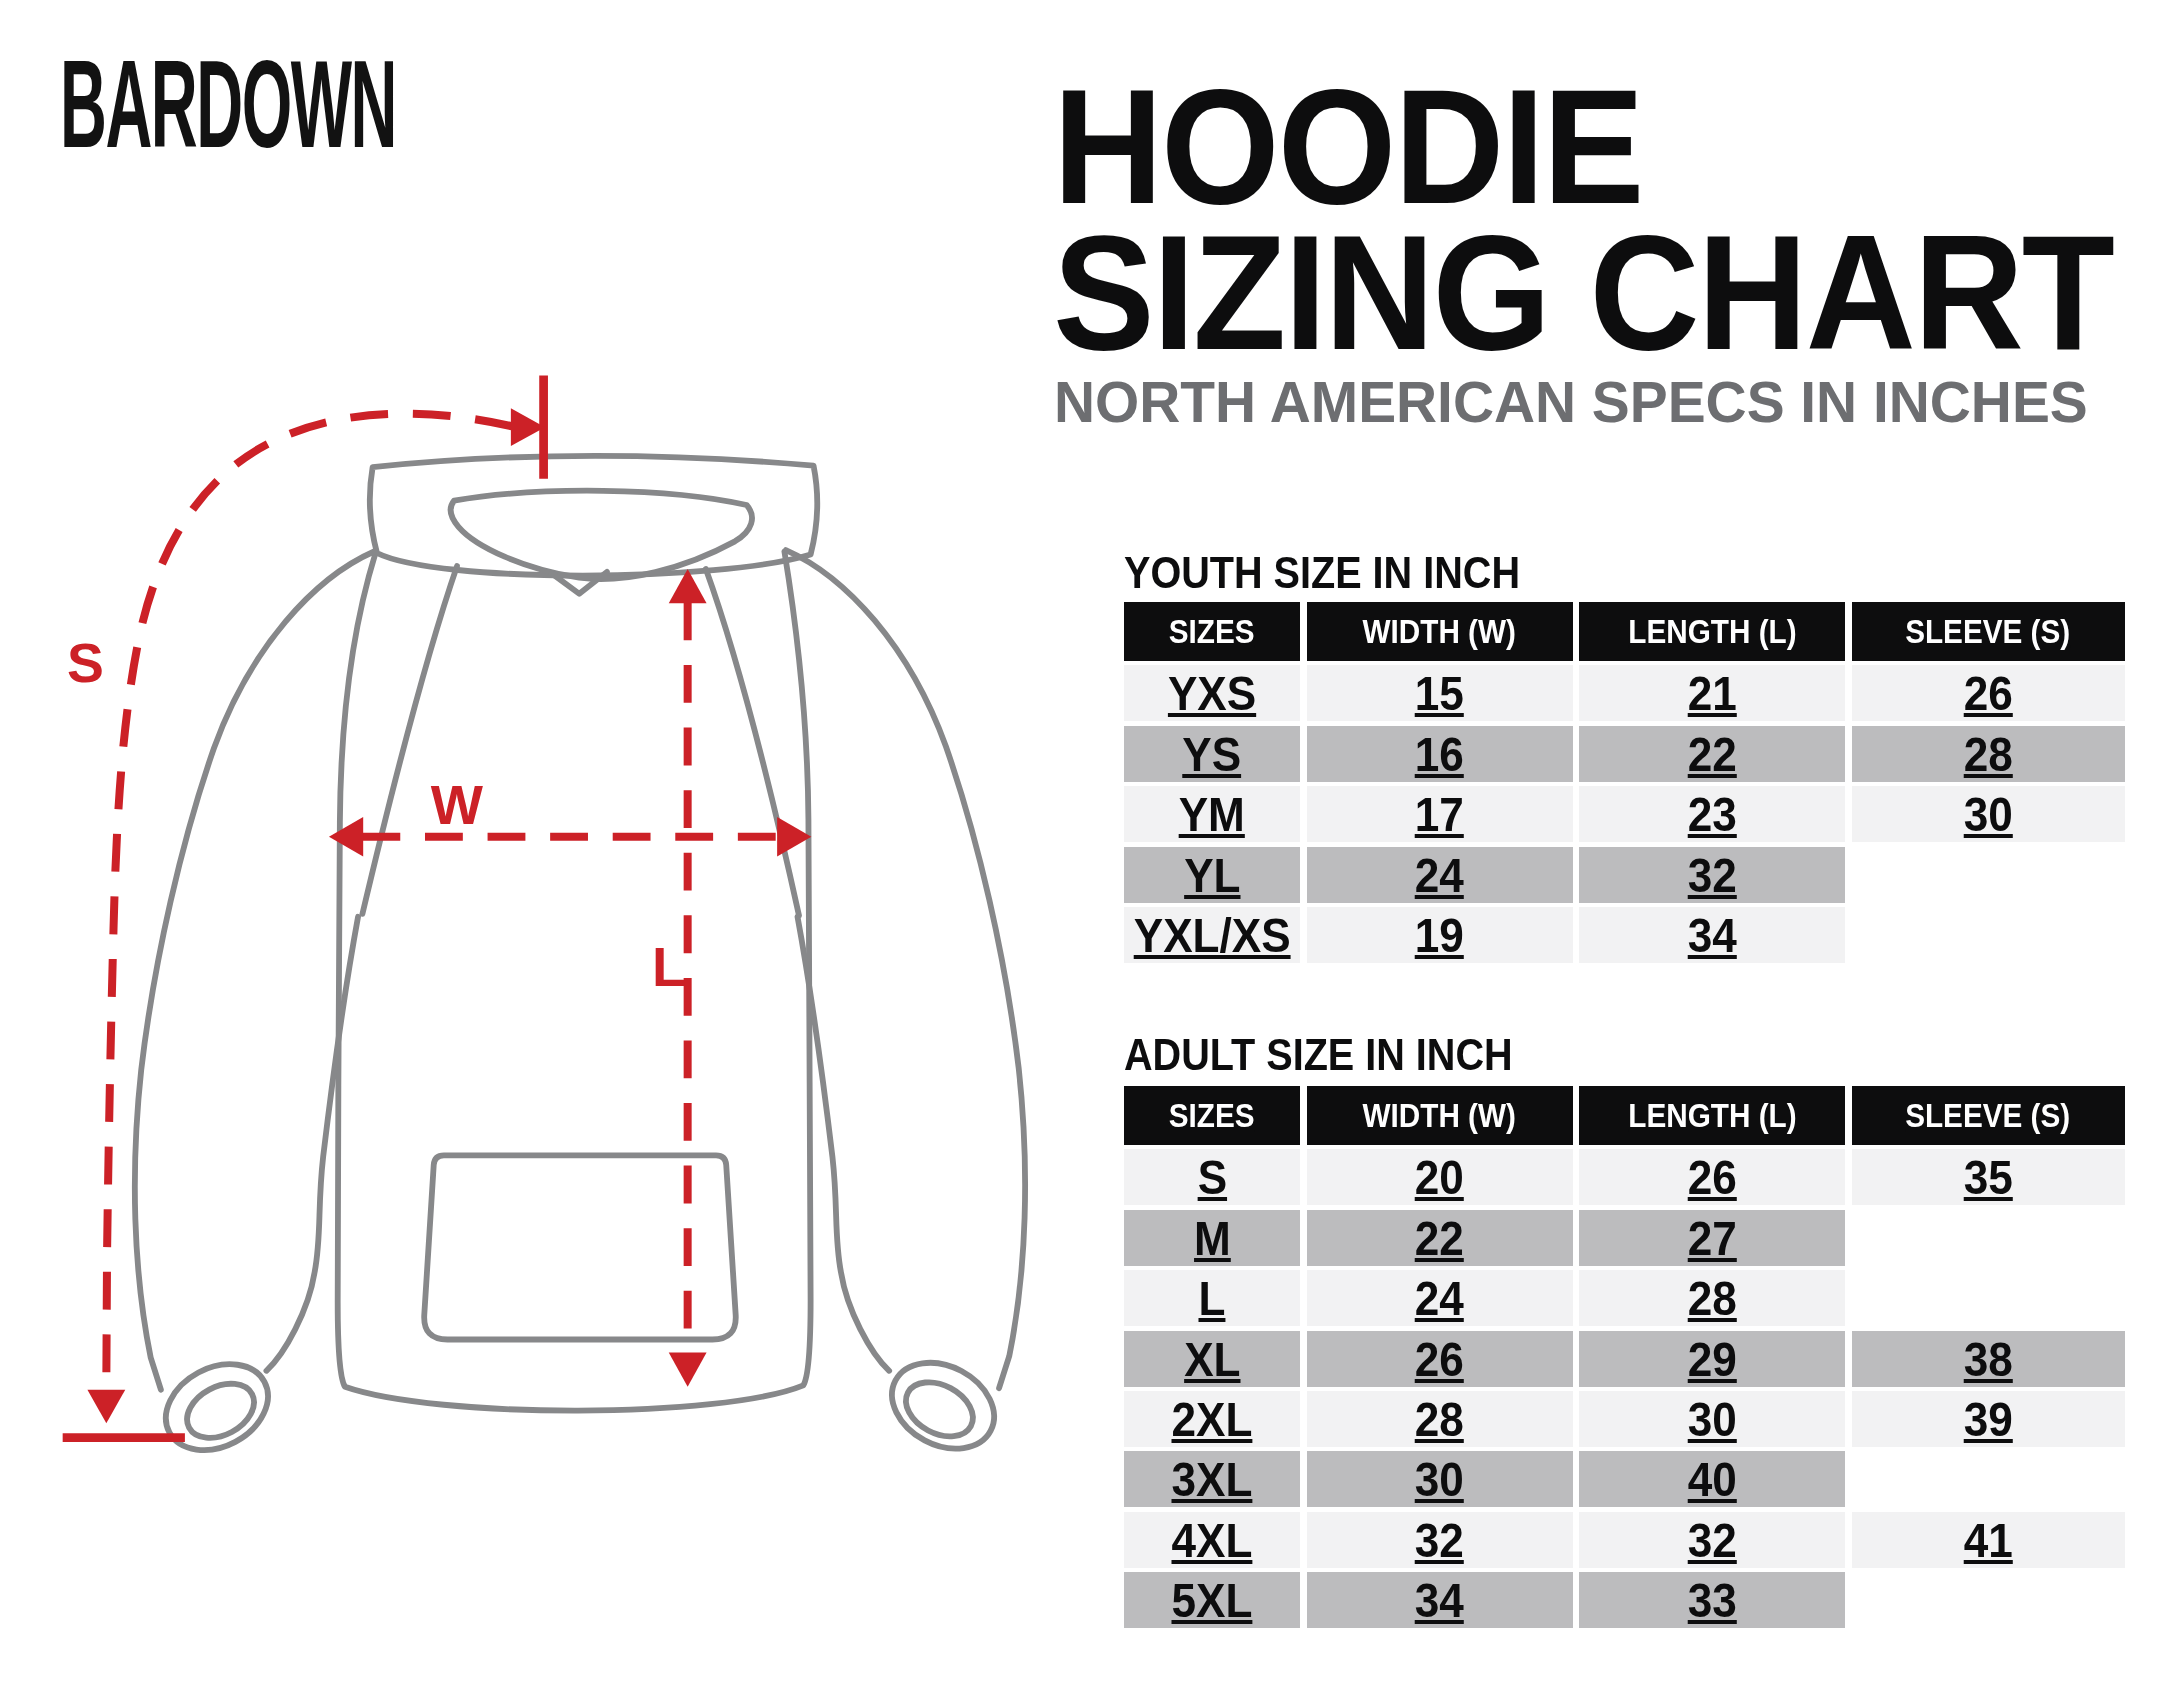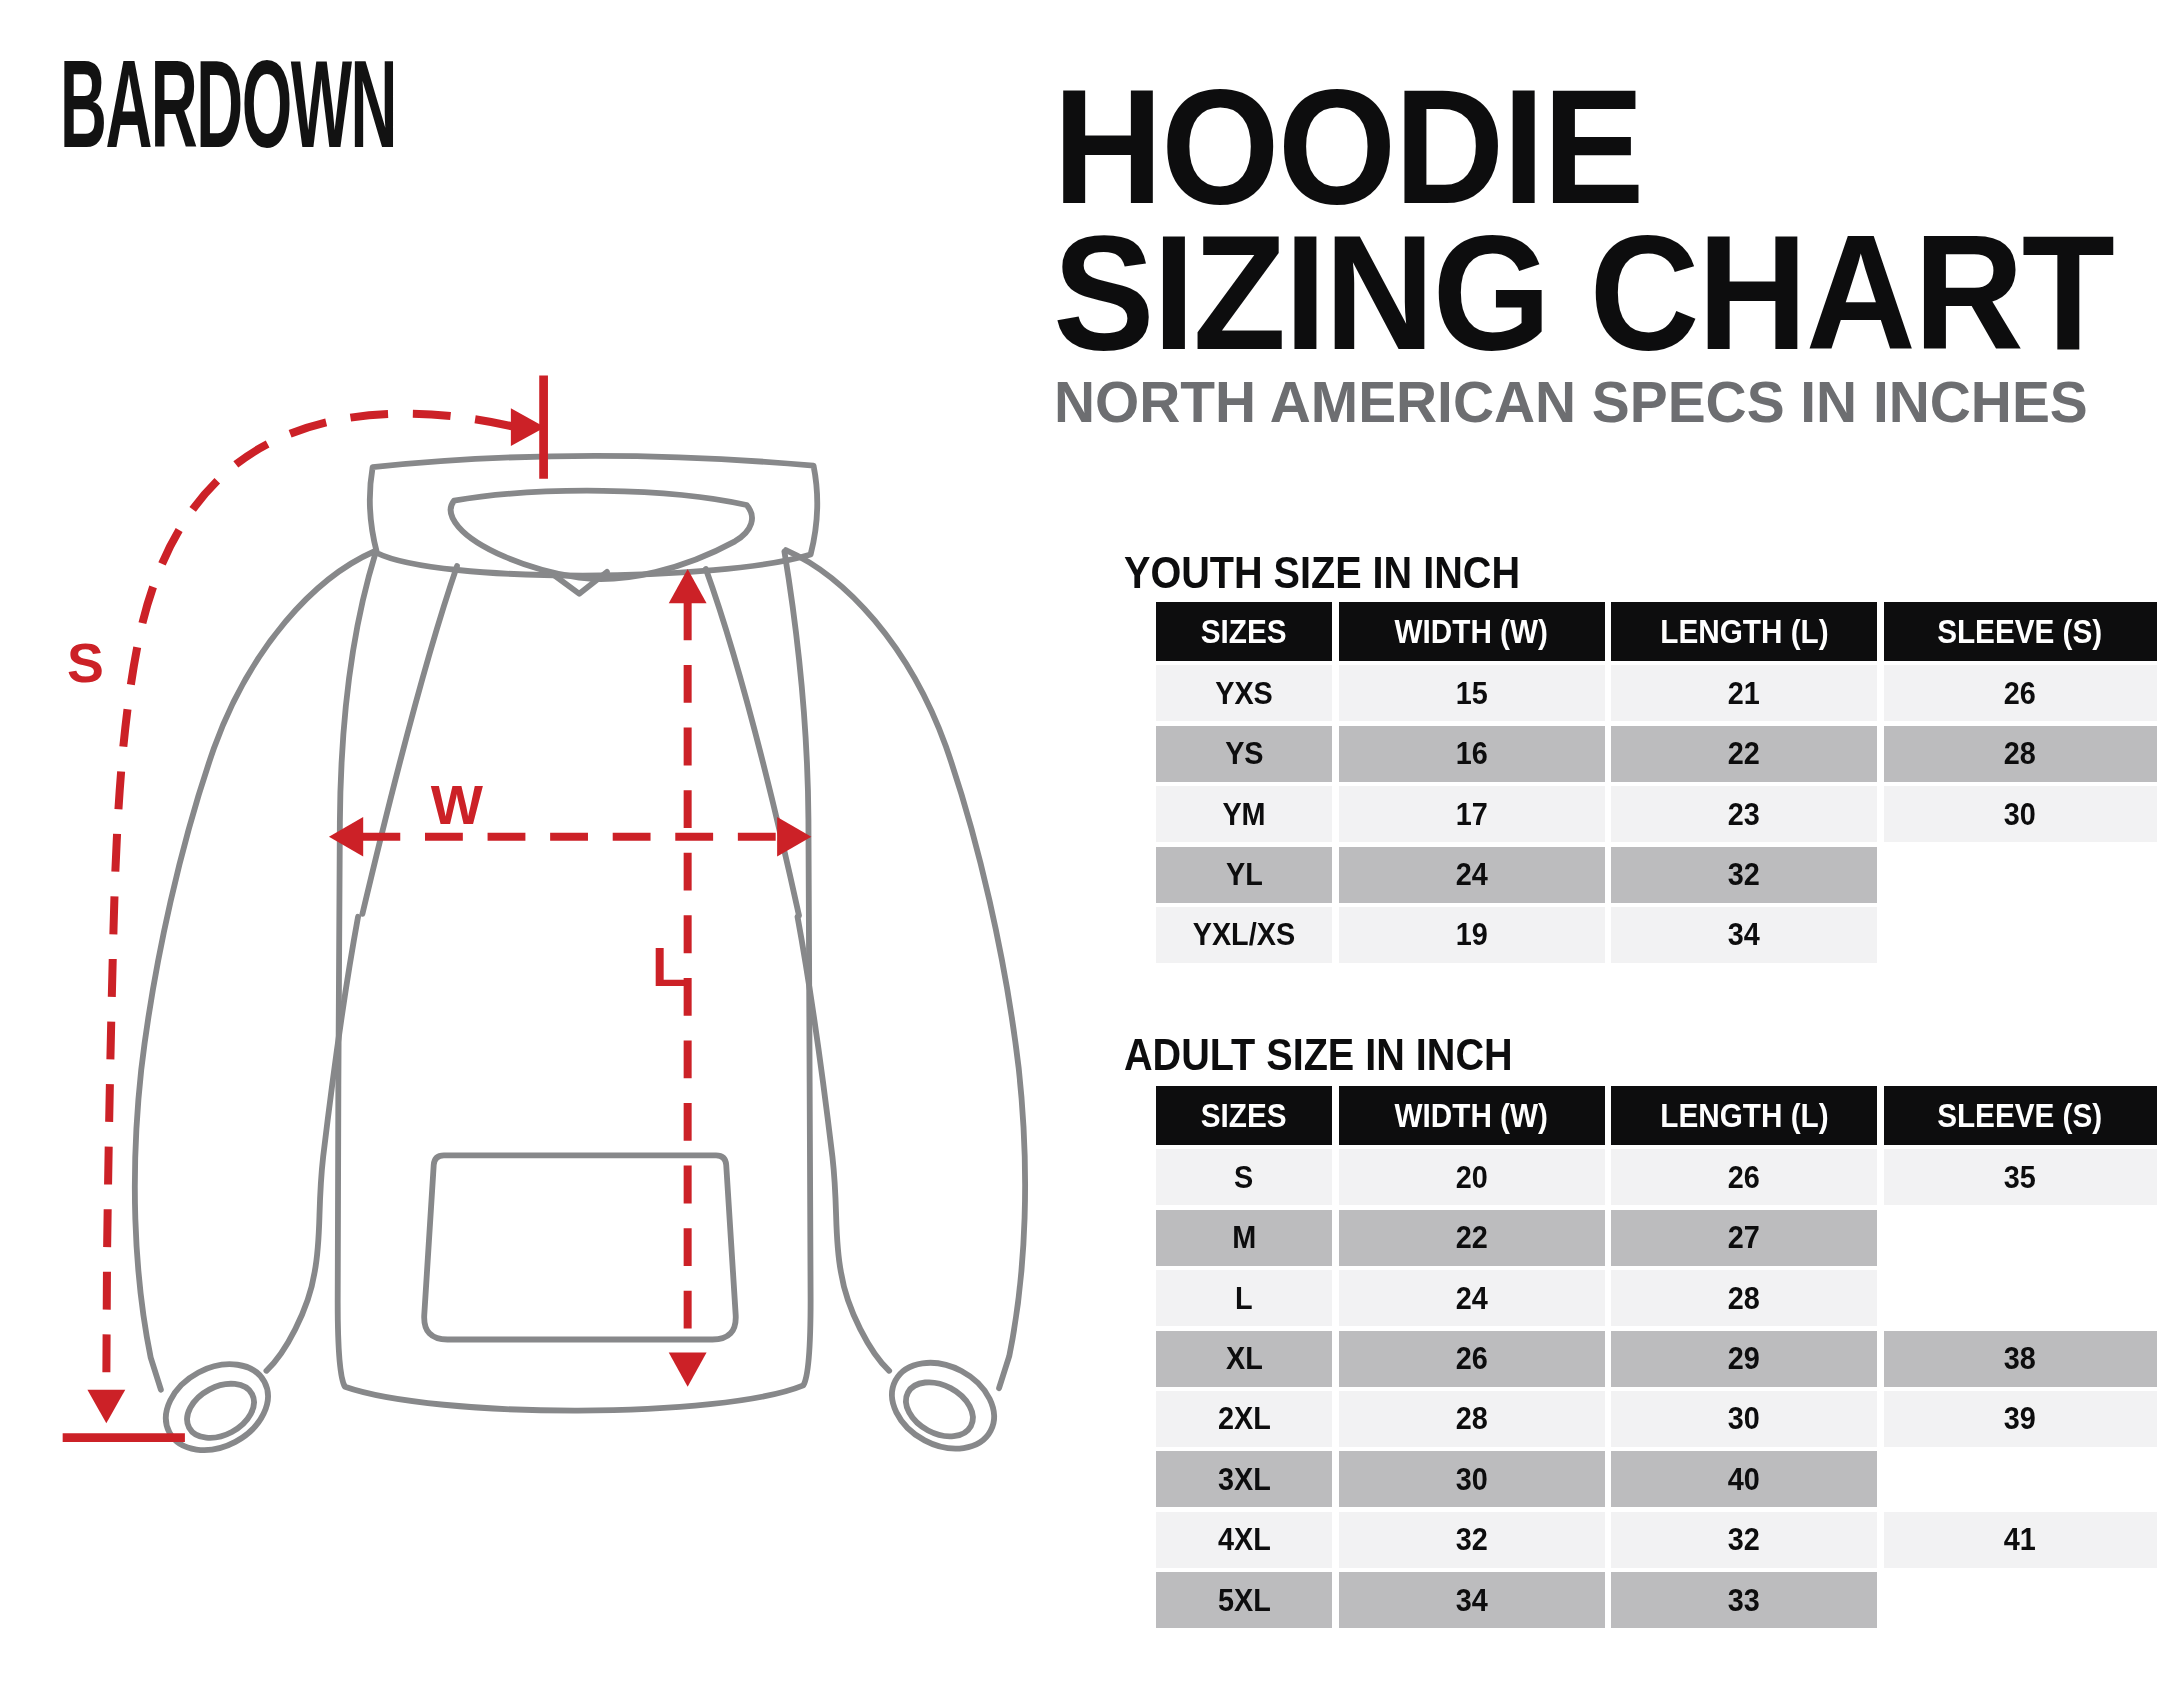--- a/index.html
+++ b/index.html
@@ -28,30 +28,30 @@
 
   
   .section-title{
     font-size:44px;font-weight:bold;line-height:44px;color:#0d0d0e;
     transform:scaleX(0.9);transform-origin:left top;
   }
   #youth-title{left:1124px;top:551px;}
   #adult-title{left:1124px;top:1033px;}
 
   
-  .size-table{left:1156px;width:1001px;}
+  .size-table{left:1124px;width:1001px;text-decoration:underline;}
   #youth-table{top:602px;}
   #adult-table{top:1086px;}
   .t-row{
     display:grid;grid-template-columns:176px 266px 266px 273px;
     column-gap:6.5px;margin-bottom:4.4px;
   }
   .t-cell{
     height:56px;display:flex;align-items:center;justify-content:center;
-    font-weight:bold;font-size:32px;color:#0d0d0e;
+    font-weight:bold;font-size:49px;color:#0d0d0e;
   }
   .t-head .t-cell{background:#0d0d0e;color:#ffffff;height:59px;font-size:33px;}
   .t-light .t-cell{background:#f2f2f3;}
   .t-gray .t-cell{background:#bcbcbe;}
   .cond{display:inline-block;transform:scaleX(0.9);white-space:nowrap;}
 
   
   #hoodie-diagram{left:29px;top:342px;}
   .red-label{font-family:"Liberation Sans",sans-serif;font-weight:bold;}
 </style>

